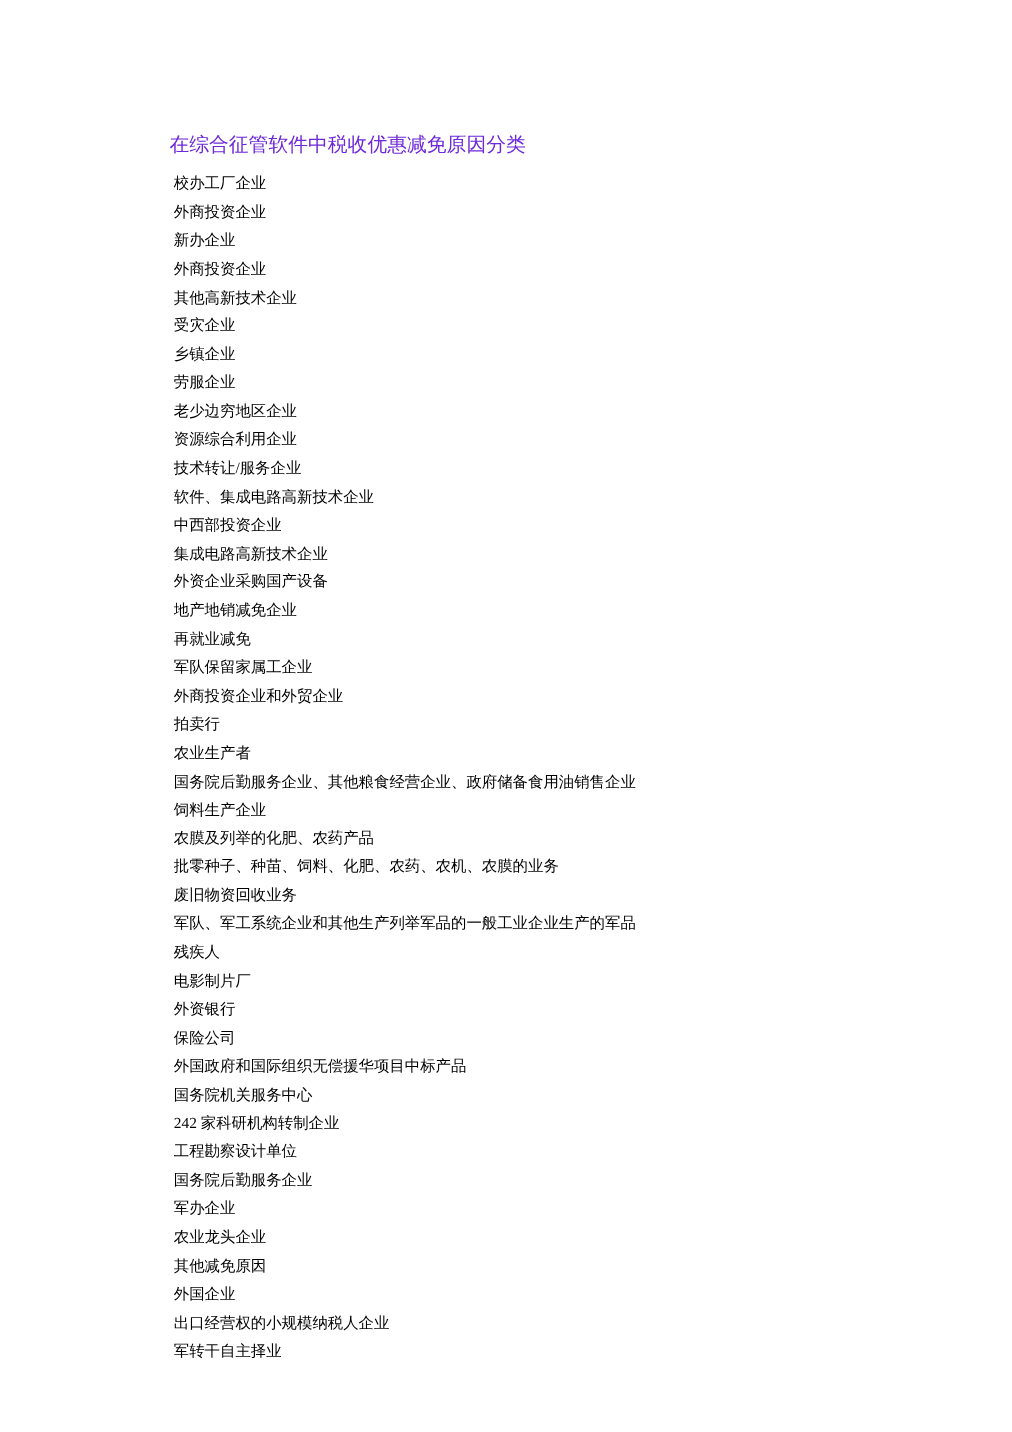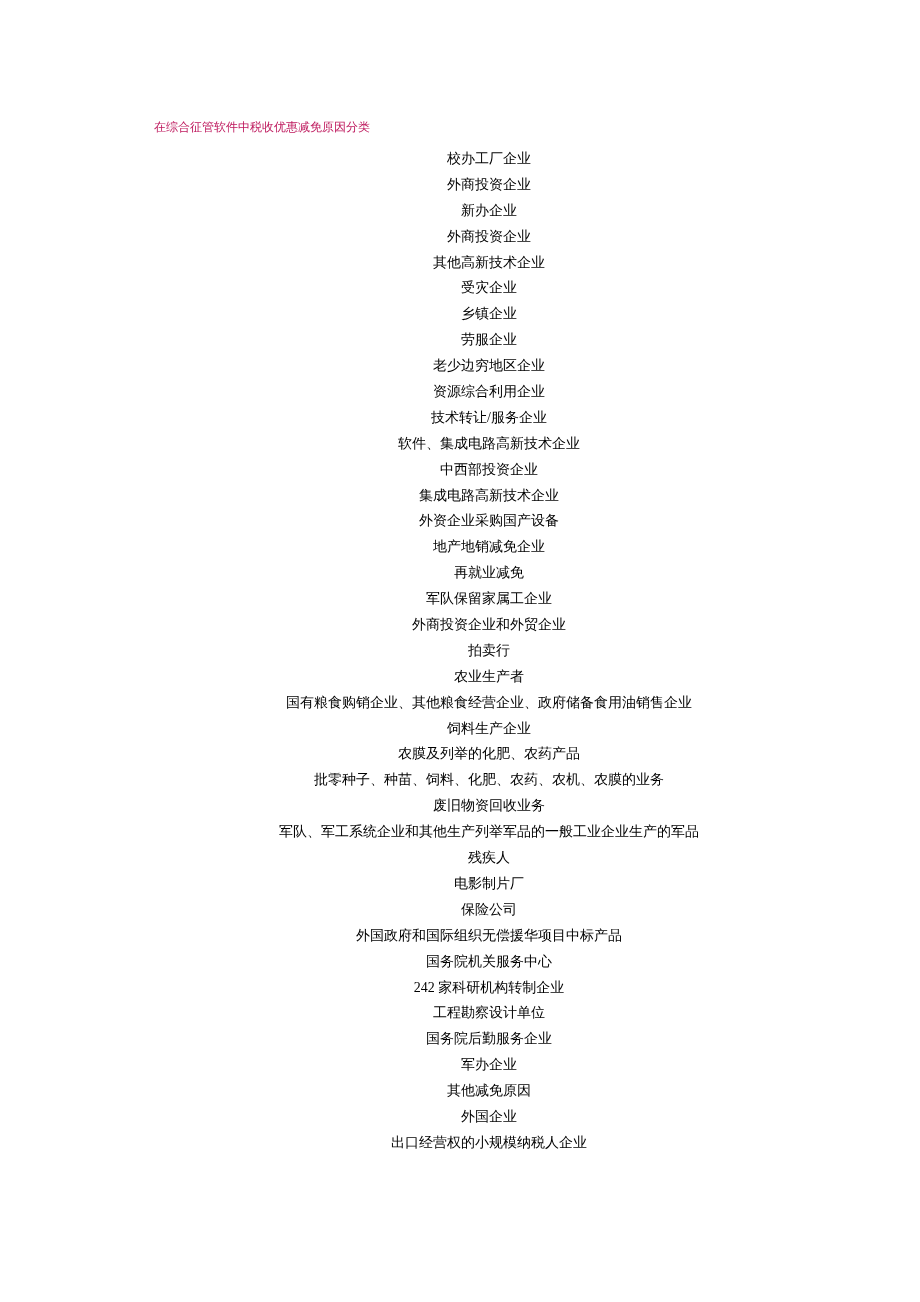--- a/index.html
+++ b/index.html
@@ -12,31 +12,30 @@
       background: #ffffff;
       width: 920px;
       margin: 0;
       padding: 118px 0 60px 0;
     }
     .content {
       padding-left: 154px;
       padding-right: 100px;
     }
     .title {
-      font-size: 12px;
-      color: #be185d;
+      font-size: 18px;
+      color: #6d28d9;
       margin-bottom: 10px;
       line-height: 1.5;
     }
     .list-item {
       font-size: 14px;
       color: #000000;
       line-height: 1.85;
       padding-left: 4px;
-      text-align: center;
     }
   </style>
 </head>
 <body>
 
 <div class="content">
   <div class="title">在综合征管软件中税收优惠减免原因分类</div>
   <div id="list-container">
       <div class="list-item">校办工厂企业</div>
       <div class="list-item">外商投资企业</div>
@@ -52,32 +51,35 @@
       <div class="list-item">软件、集成电路高新技术企业</div>
       <div class="list-item">中西部投资企业</div>
       <div class="list-item">集成电路高新技术企业</div>
       <div class="list-item">外资企业采购国产设备</div>
       <div class="list-item">地产地销减免企业</div>
       <div class="list-item">再就业减免</div>
       <div class="list-item">军队保留家属工企业</div>
       <div class="list-item">外商投资企业和外贸企业</div>
       <div class="list-item">拍卖行</div>
       <div class="list-item">农业生产者</div>
-      <div class="list-item">国有粮食购销企业、其他粮食经营企业、政府储备食用油销售企业</div>
+      <div class="list-item">国务院后勤服务企业、其他粮食经营企业、政府储备食用油销售企业</div>
       <div class="list-item">饲料生产企业</div>
       <div class="list-item">农膜及列举的化肥、农药产品</div>
       <div class="list-item">批零种子、种苗、饲料、化肥、农药、农机、农膜的业务</div>
       <div class="list-item">废旧物资回收业务</div>
       <div class="list-item">军队、军工系统企业和其他生产列举军品的一般工业企业生产的军品</div>
       <div class="list-item">残疾人</div>
       <div class="list-item">电影制片厂</div>
+      <div class="list-item">外资银行</div>
       <div class="list-item">保险公司</div>
       <div class="list-item">外国政府和国际组织无偿援华项目中标产品</div>
       <div class="list-item">国务院机关服务中心</div>
       <div class="list-item">242 家科研机构转制企业</div>
       <div class="list-item">工程勘察设计单位</div>
       <div class="list-item">国务院后勤服务企业</div>
       <div class="list-item">军办企业</div>
+      <div class="list-item">农业龙头企业</div>
       <div class="list-item">其他减免原因</div>
       <div class="list-item">外国企业</div>
       <div class="list-item">出口经营权的小规模纳税人企业</div>
+      <div class="list-item">军转干自主择业</div>
     </div>
 </div>
 
 </body></html>

